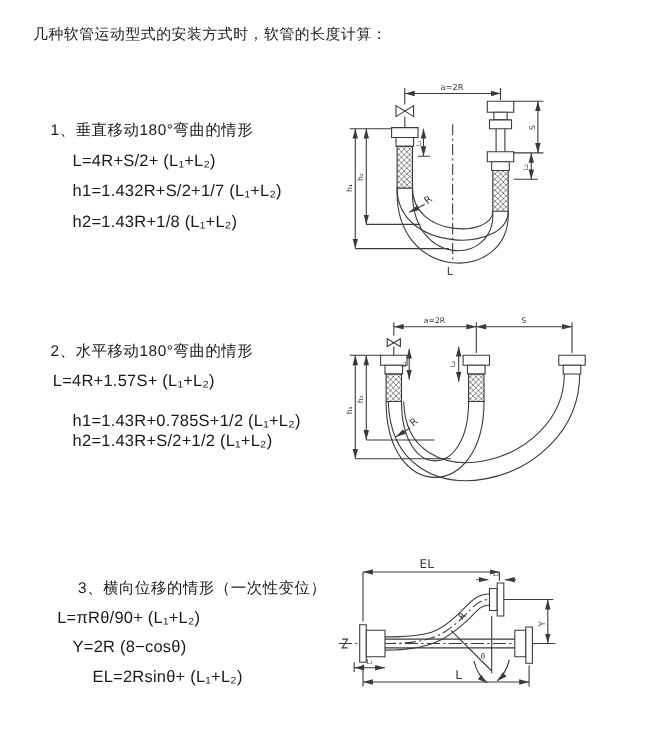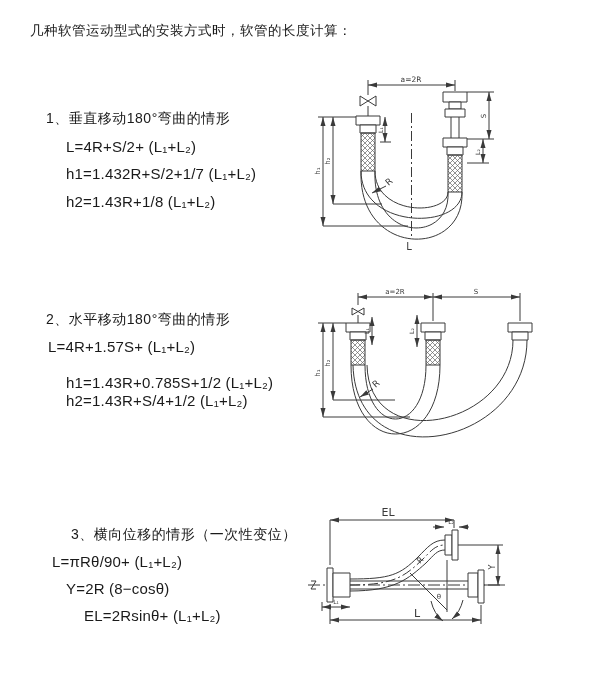--- a/index.html
+++ b/index.html
@@ -20,21 +20,21 @@
 <div class="title">几种软管运动型式的安装方式时，软管的长度计算：</div>
 
 <div class="sec-heading" style="left:46px;top:110px;">1、垂直移动180°弯曲的情形</div>
 <div class="formula" style="left:66px;top:138px;">L=4R+S/2+ (L₁+L₂)</div>
 <div class="formula" style="left:66px;top:165px;">h1=1.432R+S/2+1/7 (L₁+L₂)</div>
 <div class="formula" style="left:66px;top:193px;">h2=1.43R+1/8 (L₁+L₂)</div>
 
 <div class="sec-heading" style="left:46px;top:311px;">2、水平移动180°弯曲的情形</div>
 <div class="formula" style="left:48px;top:338px;">L=4R+1.57S+ (L₁+L₂)</div>
 <div class="formula" style="left:66px;top:374px;">h1=1.43R+0.785S+1/2 (L₁+L₂)</div>
-<div class="formula" style="left:66px;top:392px;">h2=1.43R+S/4+1/2 (L₁+L₂)</div>
+<div class="formula" style="left:66px;top:392px;">h2=1.43R+S/2+1/2 (L₁+L₂)</div>
 
 <div class="sec-heading" style="left:46px;top:526px;margin-left:25px;">3、横向位移的情形（一次性变位）</div>
 <div class="formula" style="left:52px;top:553px;">L=πRθ/90+ (L₁+L₂)</div>
 <div class="formula" style="left:66px;top:580px;">Y=2R (8−cosθ)</div>
 <div class="formula" style="left:66px;top:607px;margin-left:18px;">EL=2Rsinθ+ (L₁+L₂)</div>
 
 <svg class="diag" style="left:310px;top:68px;" width="280" height="190" viewBox="0 0 280 190">
   <defs>
     <marker id="arE1" markerWidth="10" markerHeight="8" refX="9" refY="4" orient="auto" markerUnits="userSpaceOnUse">
       <path d="M0,1.5 L9,4 L0,6.5 z" fill="#3a3a3a"></path>

